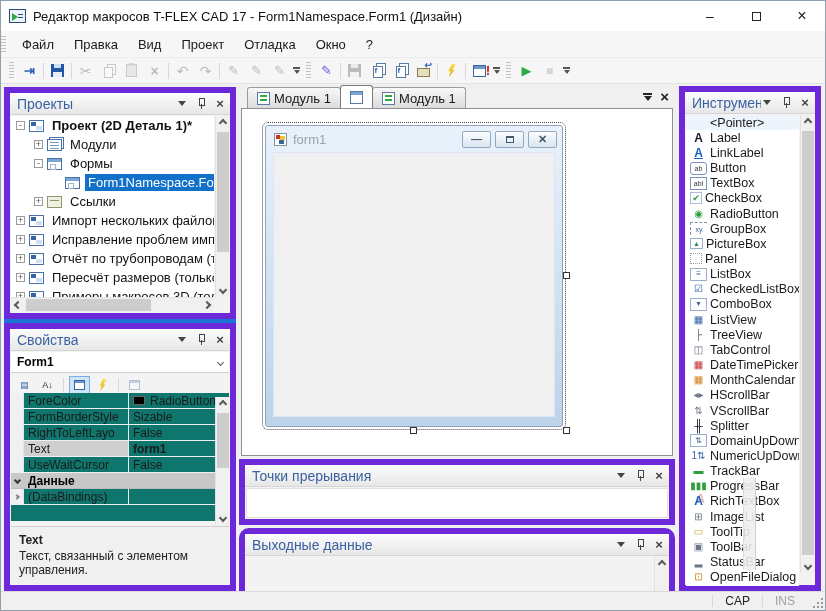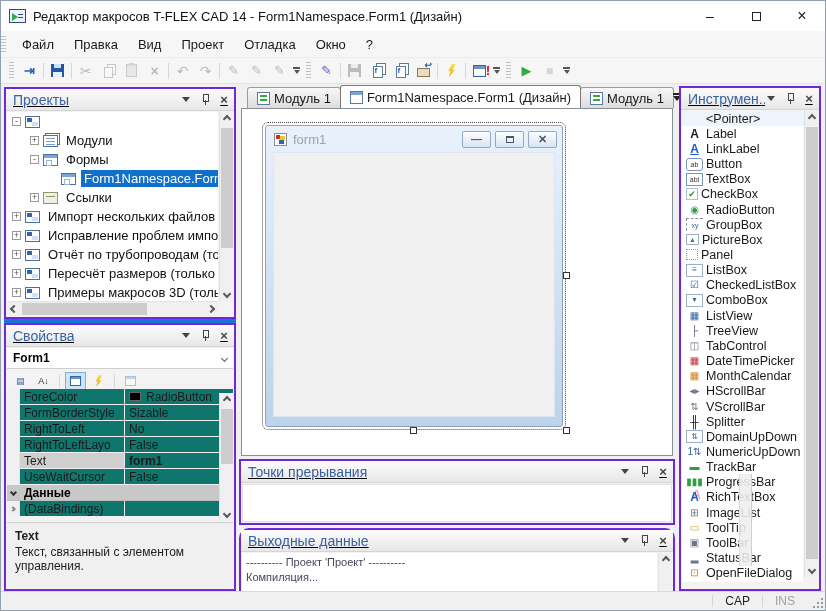--- a/index.html
+++ b/index.html
@@ -47,21 +47,21 @@
   .i-doc.dbl{box-shadow:3px -3px 0 -1px #fff,3px -3px 0 0 #5a7aa0;margin-top:3px;}
   .i-doc .f{position:absolute;left:1px;top:-1px;font-size:8px;color:#2a62b8;font-weight:bold;}
   .i-box{width:13px;height:9px;border:1px solid #8a7a50;background:#e6debe;position:relative;margin-top:4px;}
   .i-box::after{content:"↩";position:absolute;right:-3px;top:-9px;font-size:9px;color:#2a62b8;font-weight:bold;}
   .i-run{color:#2faa44;font-size:13px;}
   .i-stop{color:#9a9a9a;font-size:12px;}
 
   
   .main{position:absolute;left:0;top:83px;width:100%;height:509px;background:#f0f0f0;}
 
-  .panel{position:absolute;background:#f3f3f3;border:2px solid #6d28d9;text-decoration:underline;}
+  .panel{position:absolute;background:#f3f3f3;border:6px solid #6d28d9;}
   .phead{height:22px;display:flex;align-items:center;padding:0 4px 0 7px;background:linear-gradient(#fcfcfc,#e7e7e7);border-bottom:1px solid #d5d5d5;}
   .ptitle{color:#3a62a0;font-size:14px;white-space:nowrap;overflow:hidden;}
   .phbtns{margin-left:auto;display:flex;align-items:center;gap:7px;color:#444;}
   .phb{display:flex;align-items:center;justify-content:center;width:12px;height:12px;font-size:10px;color:#444;}
   .phb.x{font-size:13px;font-weight:bold;}
   .pin{position:relative;width:9px;height:11px;}
   .pin::before{content:"";position:absolute;left:2px;top:0;width:4px;height:6px;border:1px solid #444;}
   .pin::after{content:"";position:absolute;left:4px;top:6px;width:1px;height:5px;background:#444;}
   .dropv{border-left:4px solid transparent;border-right:4px solid transparent;border-top:5px solid #444;width:0;height:0;}
 
@@ -189,21 +189,21 @@
   .grip{position:absolute;right:2px;bottom:2px;width:12px;height:12px;}
   .grip::before{content:"";position:absolute;right:0;bottom:0;width:2px;height:2px;background:#9a9a9a;box-shadow:-4px 0 0 #9a9a9a,-8px 0 0 #9a9a9a,0 -4px 0 #9a9a9a,-4px -4px 0 #9a9a9a,0 -8px 0 #9a9a9a;}
 </style>
 </head>
 <body>
 
 <div class="window">
 
   <div class="titlebar">
     <span class="appicon"></span>
-    <span class="titletext">Редактор макросов T-FLEX CAD 14 - Form1Namespace.Form1 (Дизайн)</span>
+    <span class="titletext">Редактор макросов T-FLEX CAD 17 - Form1Namespace.Form1 (Дизайн)</span>
     <div class="wincontrols">
       <span class="wbtn">–</span>
       <span class="wbtn">
           <span class="sq"></span>
         </span>
       <span class="wbtn close">×</span>
     </div>
   </div>
 
   <div class="menubar">
@@ -320,20 +320,21 @@
           <span class="phb">
               <span class="pin"></span>
             </span>
           <span class="phb x">×</span>
         </span>
       </div>
       <div class="tree">
         <div class="tree-row lvl0">
             <span class="exp">-</span>
             <span class="ticon i-proj"></span>
+            <span class="tlabel bold">Проект (2D Деталь 1)*</span>
           </div>
         <div class="tree-row lvl1">
             <span class="exp">+</span>
             <span class="ticon i-mod"></span>
             <span class="tlabel">Модули</span>
           </div>
         <div class="tree-row lvl1">
             <span class="exp">-</span>
             <span class="ticon i-form"></span>
             <span class="tlabel">Формы</span>
@@ -442,25 +443,20 @@
               <span>RadioButton</span>
             </span>
           </div>
         <div class="prow">
             <span class="pgut"></span>
             <span class="pname">FormBorderStyle</span>
             <span class="pval">Sizable</span>
           </div>
         <div class="prow">
             <span class="pgut"></span>
-            <span class="pname">RightToLeft</span>
-            <span class="pval">No</span>
-          </div>
-        <div class="prow">
-            <span class="pgut"></span>
             <span class="pname">RightToLeftLayo</span>
             <span class="pval">False</span>
           </div>
         <div class="prow selrow">
             <span class="pgut"></span>
             <span class="pname">Text</span>
             <span class="pval">form1</span>
           </div>
         <div class="prow">
             <span class="pgut"></span>
@@ -496,21 +492,20 @@
       </div>
     </div>
 
     <div class="tabbar">
       <span class="tab">
           <span class="tabicon mod"></span>
           <span>Модуль 1</span>
         </span>
       <span class="tab active">
           <span class="tabicon frm"></span>
-          <span>Form1Namespace.Form1 (Дизайн)</span>
         </span>
       <span class="tab">
           <span class="tabicon mod"></span>
           <span>Модуль 1</span>
         </span>
       <span class="tabctrl">
         <span class="tabmenu">
             <b></b>
             <i></i>
           </span>
@@ -562,22 +557,20 @@
         <span class="phbtns">
           <span class="phb">
               <span class="dropv"></span>
             </span>
           <span class="phb">
               <span class="pin"></span>
             </span>
           <span class="phb x">×</span>
         </span>
       </div>
-      <div class="outcontent"><span>---------- Проект 'Проект' ----------</span>
-<span>Компиляция...</span></div>
       <div class="vscroll" style="top:23px;bottom:1px;">
         <span class="a" style="top:0;">
             <span class="chev up"></span>
           </span>
         <span class="a" style="bottom:0;">
             <span class="chev down"></span>
           </span>
       </div>
     </div>
 

